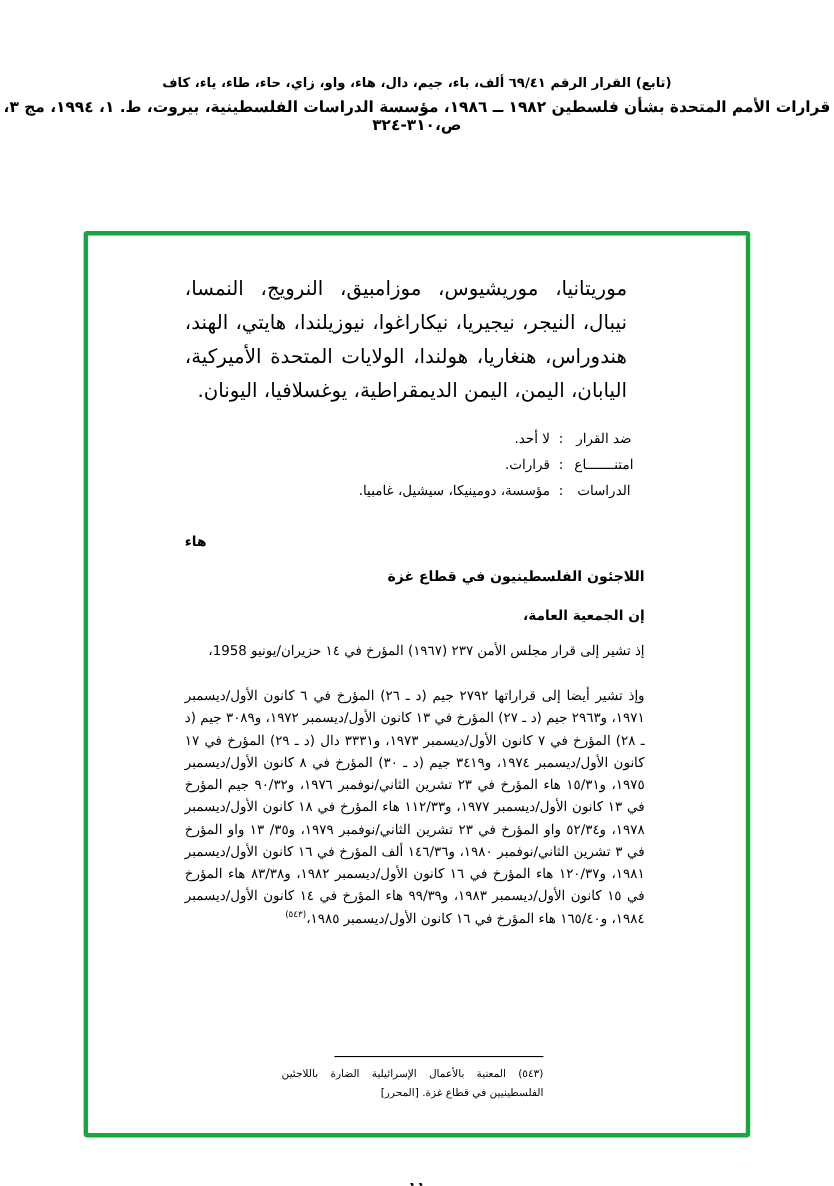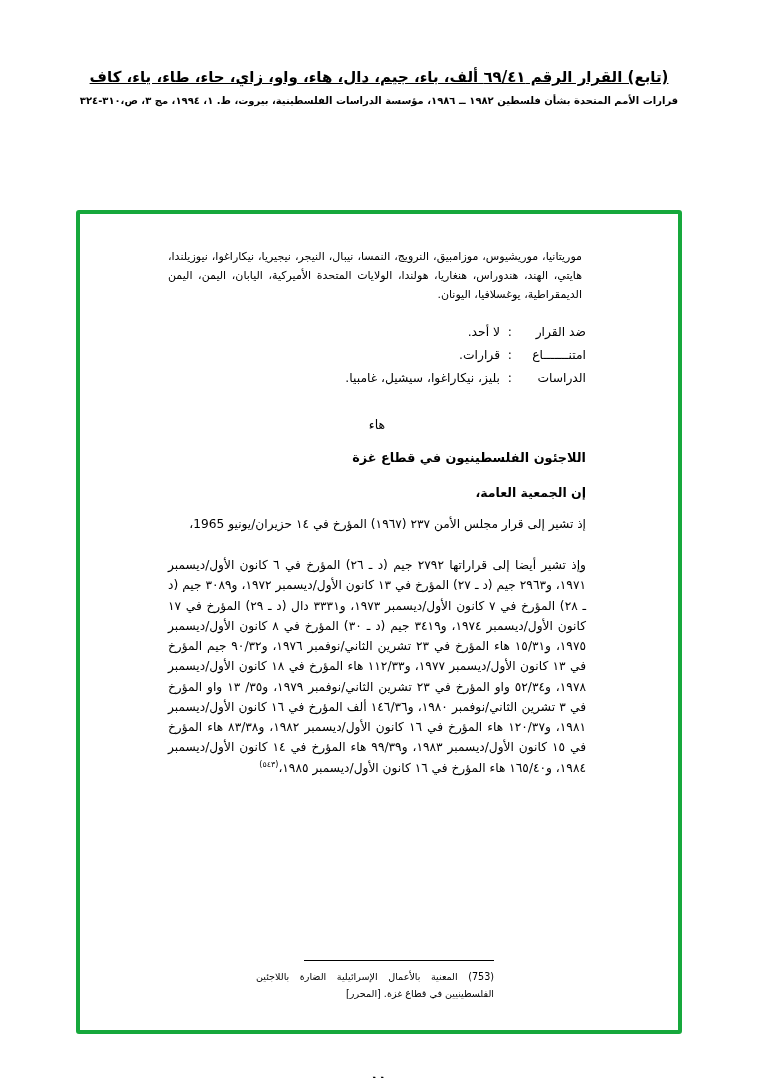--- a/index.html
+++ b/index.html
@@ -19,29 +19,28 @@
     width: 758px;
     height: 1078px;
     position: relative;
     box-sizing: border-box;
   }
   .header {
     text-align: center;
     margin-top: 66px;
   }
   .header-title {
-    font-size: 15px;
+    font-size: 12px;
     font-weight: bold;
     letter-spacing: 0px;
     line-height: 1.5;
     direction: rtl;
-    text-decoration: underline;
   }
   .header-sub {
-    font-size: 10px;
+    font-size: 14px;
     font-weight: bold;
     margin-top: 6px;
     direction: rtl;
   }
   .frame {
     position: absolute;
     top: 144px;
     right: 76px;
     left: 76px;
     bottom: 110px;
@@ -51,46 +50,47 @@
   }
   .inner {
     position: absolute;
     top: 34px;
     right: 92px;
     left: 88px;
     bottom: 10px;
     direction: rtl;
   }
   .para {
-    font-size: 11px;
+    font-size: 18px;
     line-height: 1.72;
     text-align: justify;
     text-align-last: right;
-    margin: 0 4px 6px 0;
+    margin: 0 16px 6px 0;
     direction: rtl;
   }
   .block-countries {
     margin-bottom: 16px;
   }
   .vote-line {
     font-size: 12.3px;
     line-height: 1.9;
     direction: rtl;
     margin: 0;
     white-space: nowrap;
   }
   .vote-label {
     display: inline-block;
     min-width: 74px;
     letter-spacing: 1.4px;
+    text-align: center;
   }
   .letter-head {
-    text-align: center;
+    text-align: left;
     font-size: 12.5px;
-    font-weight: normal;
+    font-weight: bold;
     margin: 26px 0 18px 0;
   }
   .section-title {
     font-size: 12.8px;
     font-weight: bold;
     margin: 0 0 20px 0;
   }
   .lead {
     font-size: 12.5px;
     font-weight: bold;
@@ -160,36 +160,36 @@
       <p class="vote-line">
         <span class="vote-label">ضد القرار</span><span>:</span>&nbsp;
         <span>لا أحد.</span>
       </p>
       <p class="vote-line">
         <span class="vote-label">امتنـــــــاع</span><span>:</span>&nbsp;
         <span>قرارات.</span>
       </p>
       <p class="vote-line">
         <span class="vote-label">الدراسات</span><span>:</span>&nbsp;
-        <span>بليز، نيكاراغوا، سيشيل، غامبيا.</span>
+        <span>مؤسسة، دومينيكا، سيشيل، غامبيا.</span>
       </p>
 
       <div class="letter-head">هاء</div>
 
       <div class="section-title">اللاجئون الفلسطينيون في قطاع غزة</div>
 
       <p class="lead">إن الجمعية العامة،</p>
 
-      <p class="para-just">إذ تشير إلى قرار مجلس الأمن ٢٣٧ (١٩٦٧) المؤرخ في ١٤ حزيران/يونيو 1965،</p>
+      <p class="para-just">إذ تشير إلى قرار مجلس الأمن ٢٣٧ (١٩٦٧) المؤرخ في ١٤ حزيران/يونيو 1958،</p>
 
       <p class="para-just tight"><span>وإذ تشير أيضا إلى قراراتها ٢٧٩٢ جيم (د ـ ٢٦) المؤرخ في ٦ كانون الأول/ديسمبر ١٩٧١، و٢٩٦٣ جيم (د ـ ٢٧) المؤرخ في ١٣ كانون الأول/ديسمبر ١٩٧٢، و٣٠٨٩ جيم (د ـ ٢٨) المؤرخ في ٧ كانون الأول/ديسمبر ١٩٧٣، و٣٣٣١ دال (د ـ ٢٩) المؤرخ في ١٧ كانون الأول/ديسمبر ١٩٧٤، و٣٤١٩ جيم (د ـ ٣٠) المؤرخ في ٨ كانون الأول/ديسمبر ١٩٧٥، و١٥/٣١ هاء المؤرخ في ٢٣ تشرين الثاني/نوفمبر ١٩٧٦، و٩٠/٣٢ جيم المؤرخ في ١٣ كانون الأول/ديسمبر ١٩٧٧، و١١٢/٣٣ هاء المؤرخ في ١٨ كانون الأول/ديسمبر ١٩٧٨، و٥٢/٣٤ واو المؤرخ في ٢٣ تشرين الثاني/نوفمبر ١٩٧٩، و٣٥/ ١٣ واو المؤرخ في ٣ تشرين الثاني/نوفمبر ١٩٨٠، و١٤٦/٣٦ ألف المؤرخ في ١٦ كانون الأول/ديسمبر ١٩٨١، و١٢٠/٣٧ هاء المؤرخ في ١٦ كانون الأول/ديسمبر ١٩٨٢، و٨٣/٣٨ هاء المؤرخ في ١٥ كانون الأول/ديسمبر ١٩٨٣، و٩٩/٣٩ هاء المؤرخ في ١٤ كانون الأول/ديسمبر ١٩٨٤، و١٦٥/٤٠ هاء المؤرخ في ١٦ كانون الأول/ديسمبر ١٩٨٥،</span><span class="sup">(٥٤٣)</span></p>
 
       <div class="footnote-wrap">
         <div class="footnote-rule"></div>
-        <p class="footnote">(753) المعنية بالأعمال الإسرائيلية الضارة باللاجئين الفلسطينيين في قطاع غزة. [المحرر]</p>
+        <p class="footnote">(٥٤٣) المعنية بالأعمال الإسرائيلية الضارة باللاجئين الفلسطينيين في قطاع غزة. [المحرر]</p>
       </div>
 
     </div>
   </div>
 
   <div class="page-number">١١</div>
 
 </div>
 
 </body></html>

